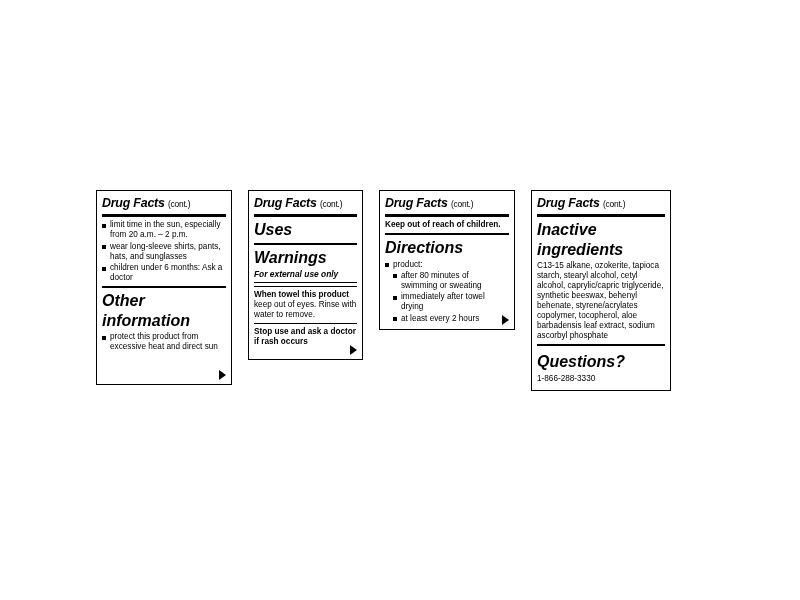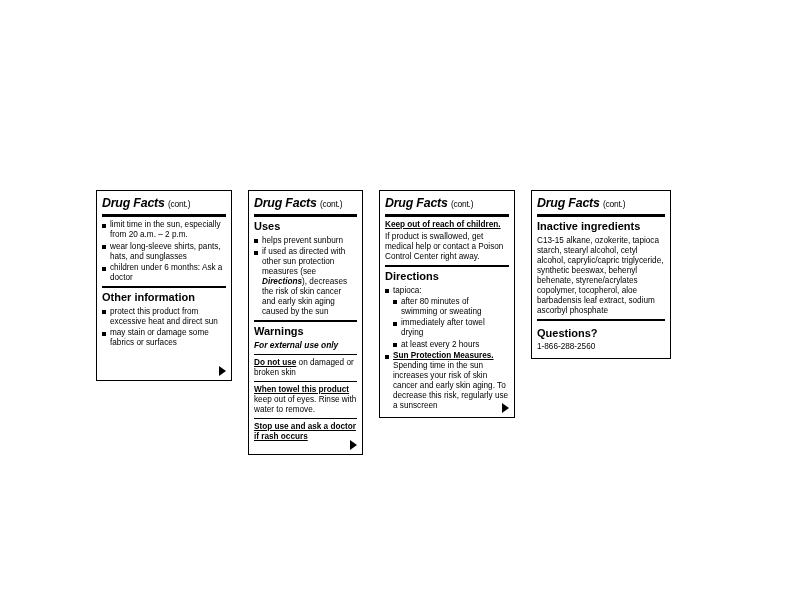--- a/index.html
+++ b/index.html
@@ -54,21 +54,22 @@
   }
   .rule {
     border-top: 1.4px solid #000;
     margin: 3px 0 3px 0;
   }
   .rule.thick { border-top-width: 3.5px; }
   .rule.med { border-top-width: 2.2px; }
 
   .sect-title {
     font-weight: bold;
-    font-size: 11px;
+    font-style: italic;
+    font-size: 16px;
     margin: 1px 0 2px 0;
   }
   .sub-bold {
     font-weight: bold;
     font-size: 8.4px;
     margin: 2px 0 1px 0;
     font-style: italic;
   }
   p.body {
     margin: 1px 0 2px 0;
@@ -121,21 +122,21 @@
   .arrow {
     position: absolute;
     right: 5px;
     bottom: 4px;
     width: 0;
     height: 0;
     border-left: 7px solid #000;
     border-top: 5px solid transparent;
     border-bottom: 5px solid transparent;
   }
-  .bold { font-weight: bold; text-decoration: underline; }
+  .bold { font-weight: bold; }
   .bi { font-weight: bold; font-style: italic; }
   .p1 .spacer-bottom { height: 26px; }
   .p2 .spacer-bottom { height: 6px; }
   .p4 .qblock { margin-top: 6px; }
 </style>
 </head>
 <body>
 
 <div id="sheet">
   <div class="panels">
@@ -150,83 +151,75 @@
         <li>limit time in the sun, especially from 20 a.m. – 2 p.m.</li>
         <li>wear long-sleeve shirts, pants, hats, and sunglasses</li>
       </ul>
       <ul class="bl">
         <li>children under 6 months: Ask a doctor</li>
       </ul>
       <div class="rule med"></div>
       <div class="sect-title">Other information</div>
       <ul class="bl">
         <li>protect this product from excessive heat and direct sun</li>
-        <li>may stain or damage some fabrics or surfaces</li>
       </ul>
       <div class="spacer-bottom"></div>
       <div class="arrow"></div>
     </div>
 
     <div class="panel p2">
       <div class="dfhead">
         <span>Drug Facts</span>
         <span class="cont">(cont.)</span>
       </div>
       <div class="rule thick"></div>
       <div class="sect-title">Uses</div>
-      <ul class="bl">
-        <li>helps prevent sunburn</li>
-        <li><span>if used as directed with other sun protection measures (see </span><span class="bi">Directions</span><span>), decreases the risk of skin cancer and early skin aging caused by the sun</span></li>
-      </ul>
       <div class="rule med"></div>
       <div class="sect-title">Warnings</div>
       <div class="sub-bold">For external use only</div>
       <div class="rule"></div>
-      <p class="body"><span class="bold">Do not use</span><span> on damaged or broken skin</span></p>
       <div class="rule"></div>
       <p class="body"><span class="bold">When towel this product</span><span> keep out of eyes. Rinse with water to remove.</span></p>
       <div class="rule"></div>
       <p class="body bold">Stop use and ask a doctor if rash occurs</p>
       <div class="spacer-bottom"></div>
       <div class="arrow"></div>
     </div>
 
     <div class="panel p3">
       <div class="dfhead">
         <span>Drug Facts</span>
         <span class="cont">(cont.)</span>
       </div>
       <div class="rule thick"></div>
       <p class="body bold">Keep out of reach of children.</p>
-      <p class="body">If product is swallowed, get medical help or contact a Poison Control Center right away.</p>
       <div class="rule med"></div>
       <div class="sect-title">Directions</div>
       <ul class="bl">
         <li>
-          <span>tapioca:</span>
+          <span>product:</span>
           <ul class="bl2">
             <li>after 80 minutes of swimming or sweating</li>
             <li>immediately after towel drying</li>
             <li>at least every 2 hours</li>
           </ul>
         </li>
-        <li><span class="bold">Sun Protection Measures.</span><span> Spending time in the sun increases your risk of skin cancer and early skin aging. To decrease this risk, regularly use a sunscreen</span></li>
       </ul>
       <div class="arrow"></div>
     </div>
 
     <div class="panel p4">
       <div class="dfhead">
         <span>Drug Facts</span>
         <span class="cont">(cont.)</span>
       </div>
       <div class="rule thick"></div>
       <div class="sect-title">Inactive ingredients</div>
       <p class="body">C13-15 alkane, ozokerite, tapioca starch, stearyl alcohol, cetyl alcohol, caprylic/capric triglyceride, synthetic beeswax, behenyl behenate, styrene/acrylates copolymer, tocopherol, aloe barbadensis leaf extract, sodium ascorbyl phosphate</p>
       <div class="rule med"></div>
       <div class="qblock">
         <div class="sect-title">Questions?</div>
-        <p class="body">1-866-288-2560</p>
+        <p class="body">1-866-288-3330</p>
       </div>
     </div>
 
   </div>
 </div>
 
 </body></html>

